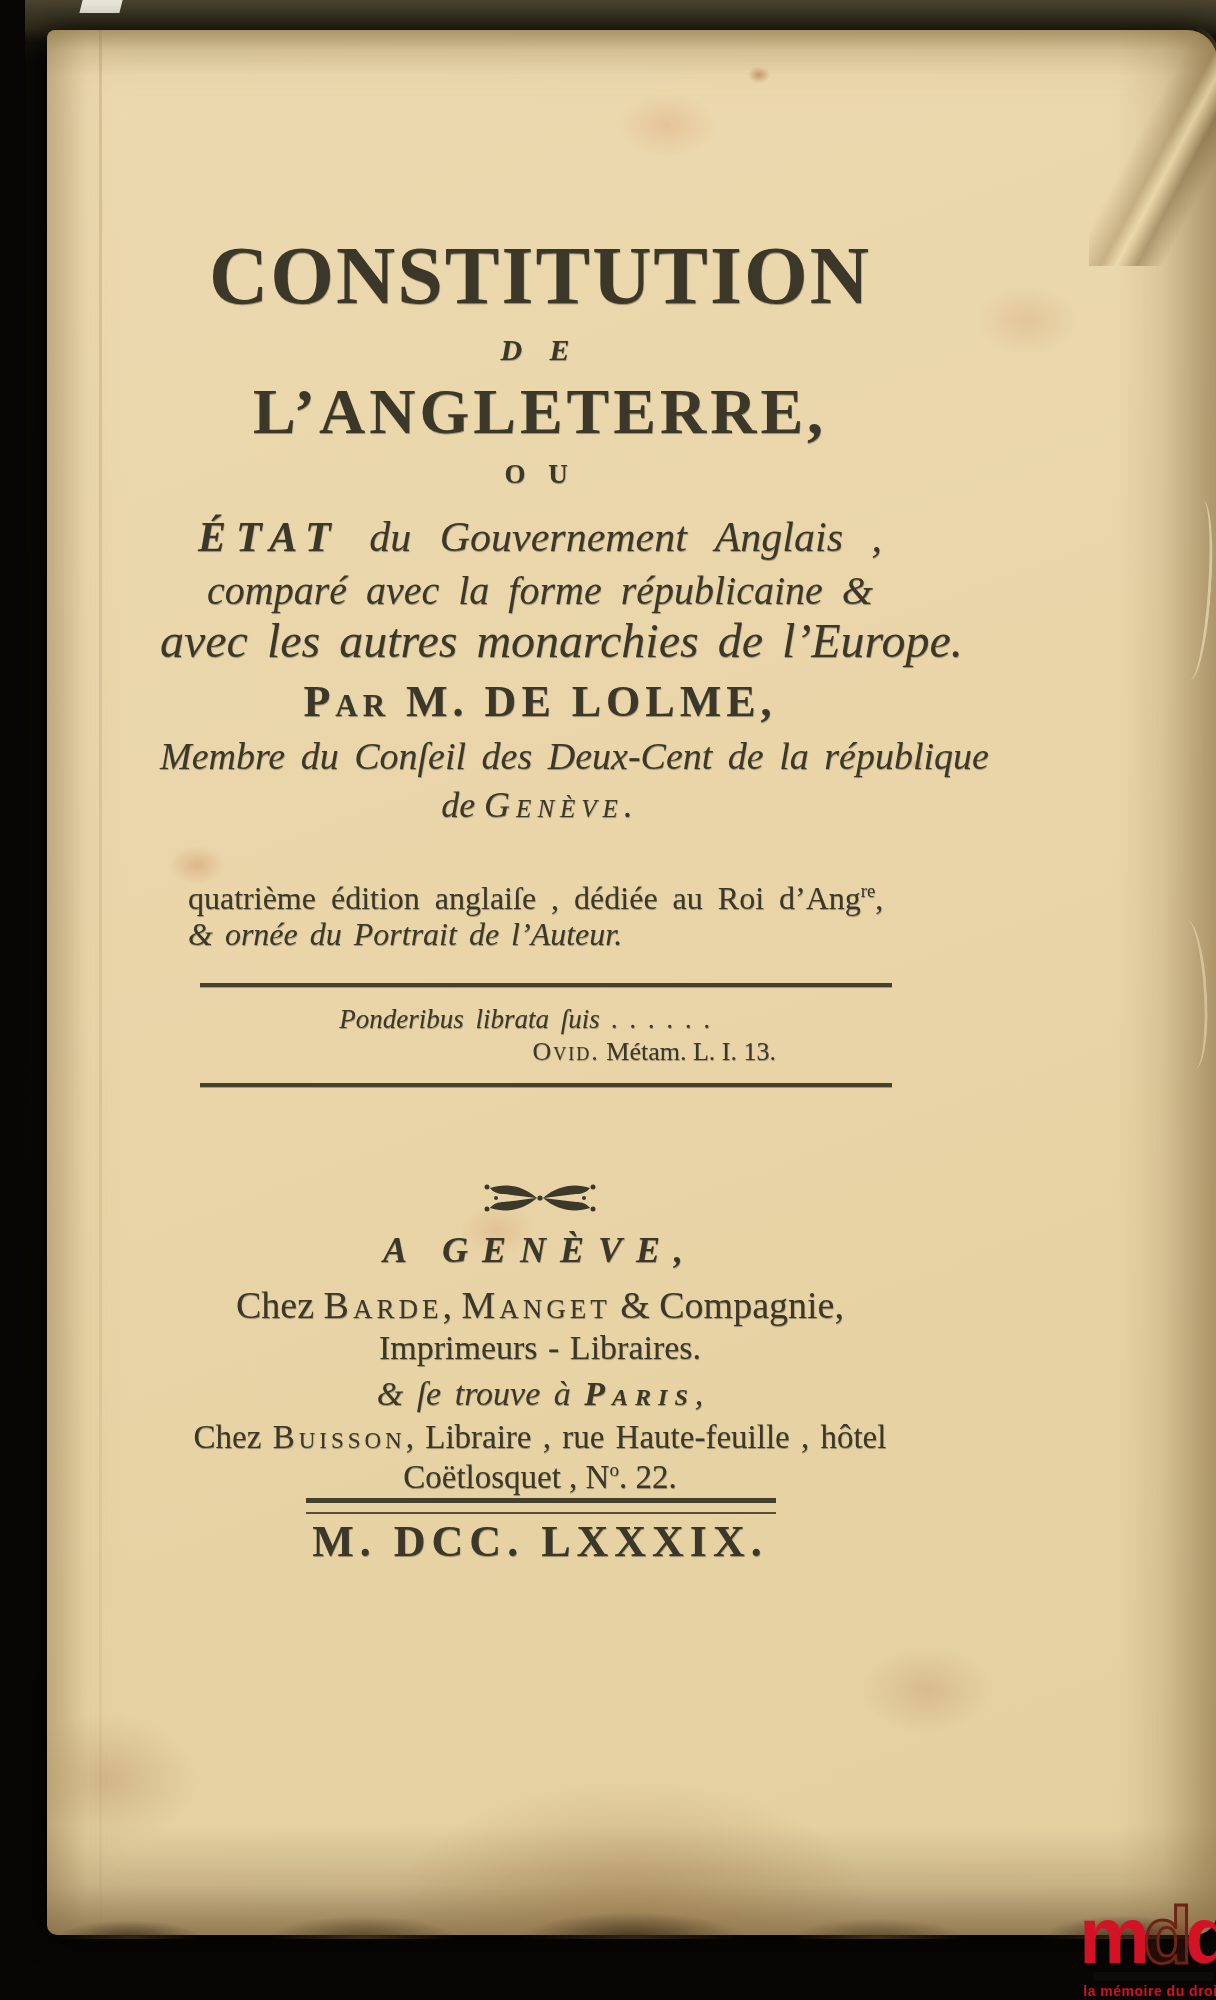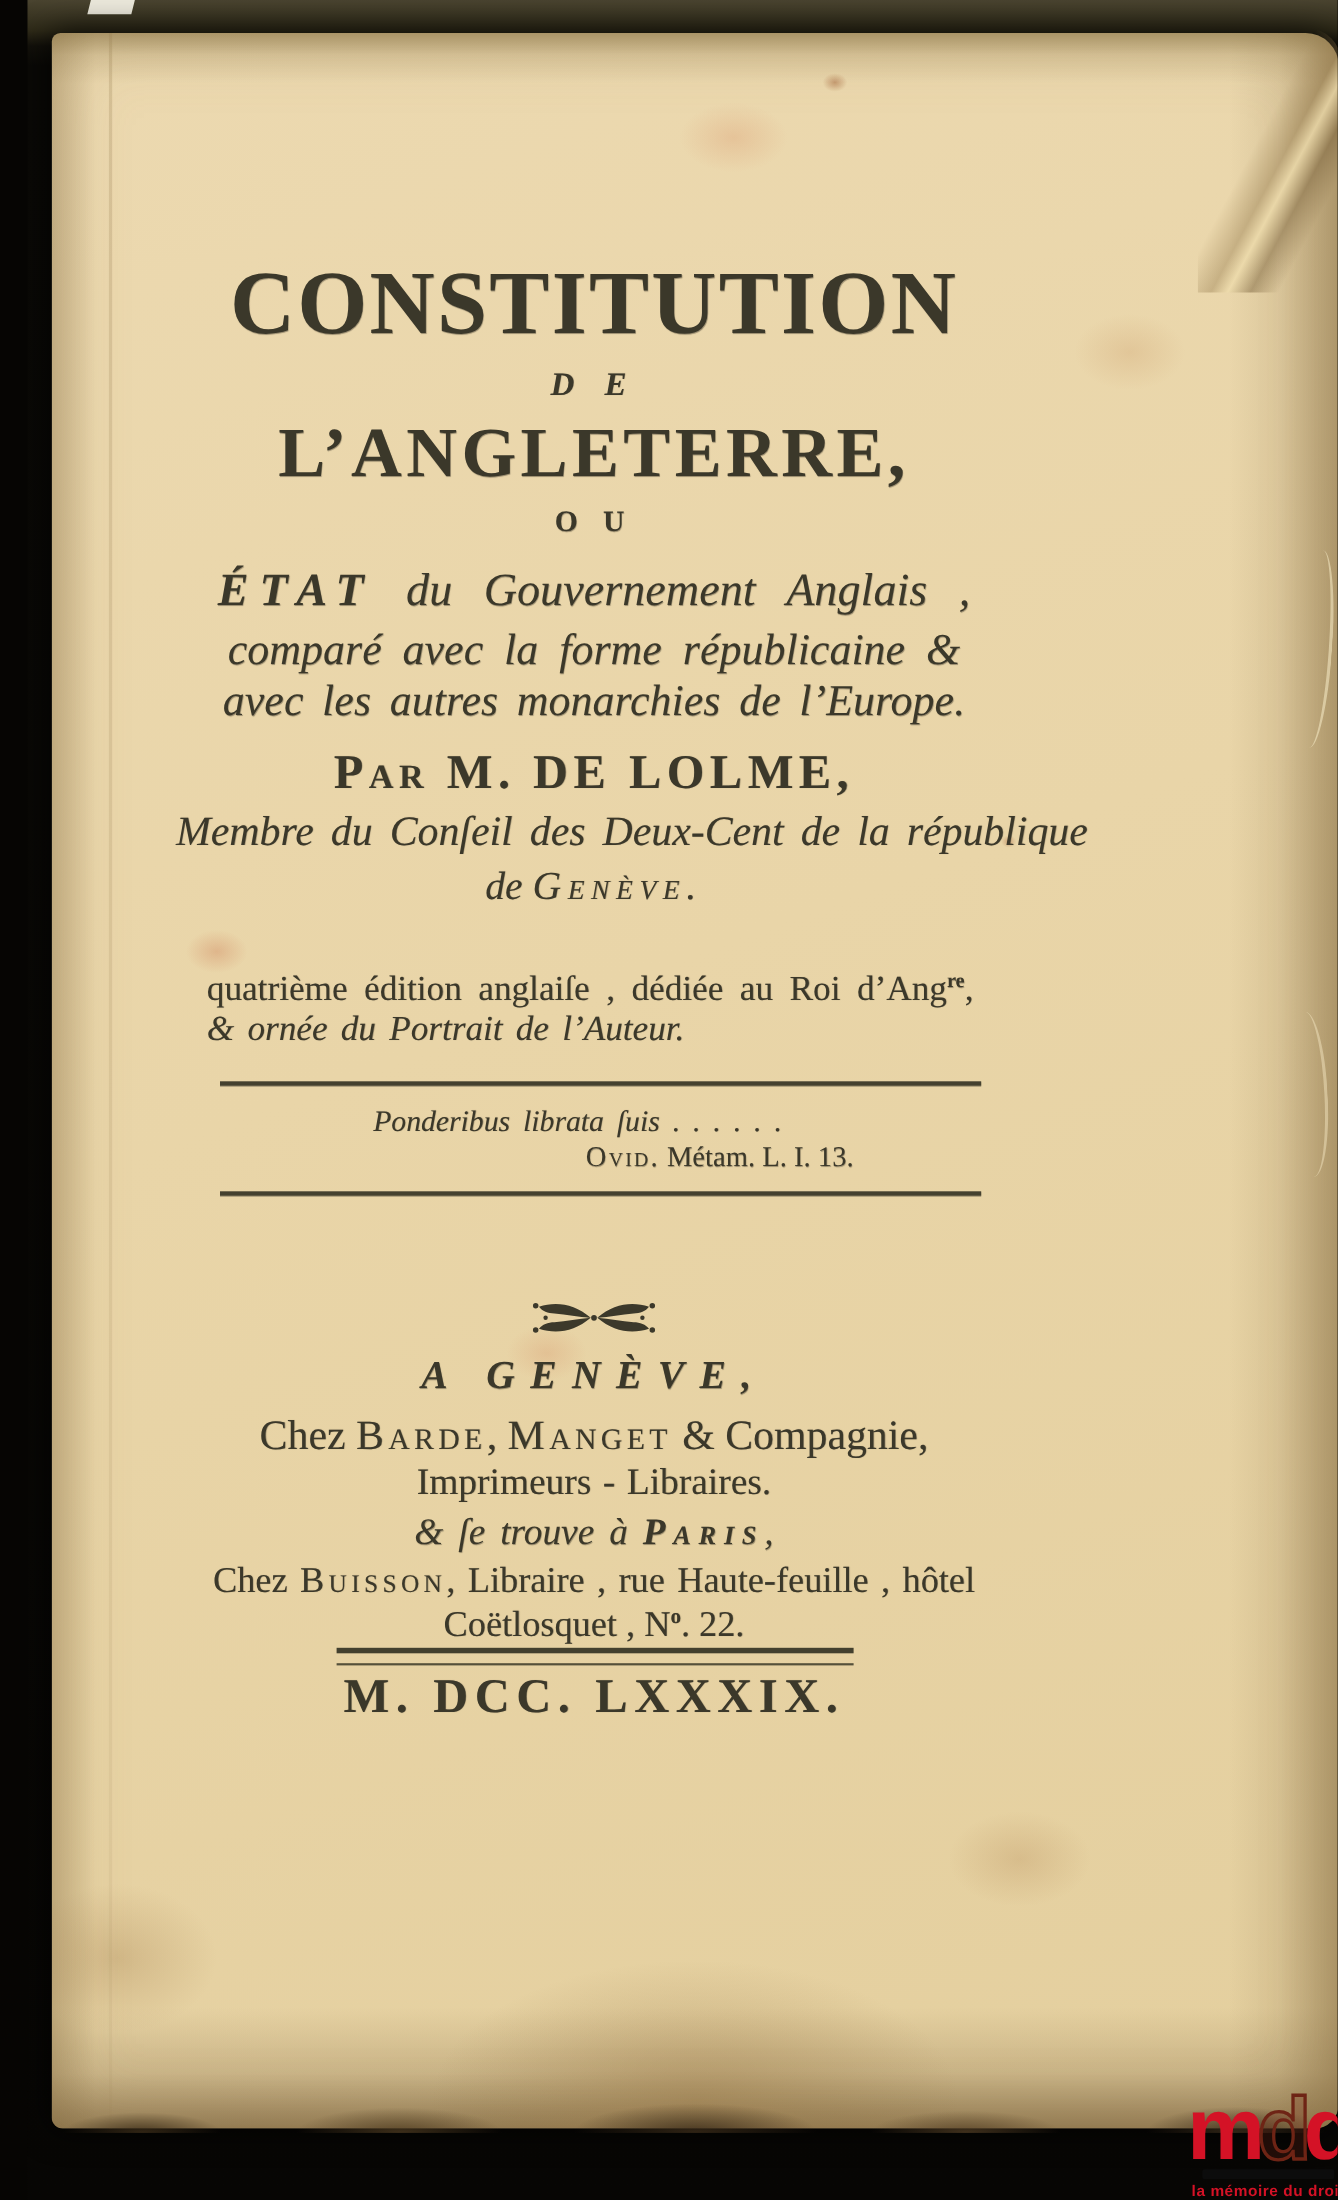--- a/index.html
+++ b/index.html
@@ -46,30 +46,30 @@
   .print{position:absolute;left:113px;top:0;width:760px;height:100%;color:#3b382a;}
   .line{position:absolute;left:0;right:0;text-align:center;line-height:1.08;white-space:nowrap;
         text-shadow:0.5px 0.5px 0.7px rgba(59,54,40,.45);}
   .t1{top:202px;font-size:82px;font-weight:bold;letter-spacing:2px;}
   .t-de{top:304px;font-size:30px;font-style:italic;font-weight:bold;letter-spacing:10px;}
   .t2{top:347px;font-size:64px;font-weight:bold;letter-spacing:4px;}
   .t-ou{top:430px;font-size:27px;font-weight:bold;letter-spacing:8px;}
   .sub1{top:485px;font-size:42px;font-style:italic;word-spacing:18px;}
   .sub1 .etat{letter-spacing:10px;font-weight:bold;}
   .sub2{top:539px;font-size:40px;font-style:italic;word-spacing:9px;}
-  .sub3{top:585px;font-size:40px;font-style:italic;word-spacing:7px;}
+  .sub3{top:585px;font-size:48px;font-style:italic;word-spacing:7px;}
   .byline{top:648px;font-size:44px;font-weight:bold;letter-spacing:5px;}
   .byline .sc{font-variant:small-caps;}
   .memb1{top:706px;font-size:38px;font-style:italic;word-spacing:6px;}
   .memb2{top:756px;font-size:36px;font-style:italic;}
   .memb2 .sc{font-variant:small-caps;letter-spacing:6px;}
   .ed1{top:817px;font-size:32px;text-align:left;padding-left:4px;word-spacing:5px;}
   .ed2{top:851px;font-size:32px;text-align:left;padding-left:28px;word-spacing:7px;}
   .ed3{top:887px;font-size:32px;font-style:italic;text-align:left;padding-left:28px;word-spacing:4px;}
-  sup{font-size:.58em;vertical-align:super;font-weight:bold;}
+  sup{font-size:.58em;vertical-align:super;}
   .rule{position:absolute;height:4px;background:#45412f;box-shadow:0 1px 0 rgba(69,65,47,.4);}
   .rule1{top:953px;left:40px;width:692px;}
   .rule2{top:1053px;left:40px;width:692px;}
   .motto{top:975px;font-size:27px;font-style:italic;margin-right:30px;word-spacing:5px;}
   .cite{top:1008px;font-size:26px;text-align:right;padding-right:144px;}
   .cite .sc{font-variant:small-caps;letter-spacing:2px;}
   .tome{top:1070px;font-size:46px;font-weight:bold;letter-spacing:11px;}
   .orn{top:1147px;}
   .city{top:1201px;font-size:36px;font-style:italic;font-weight:bold;letter-spacing:14px;}
   .pub{top:1255px;font-size:38px;}

